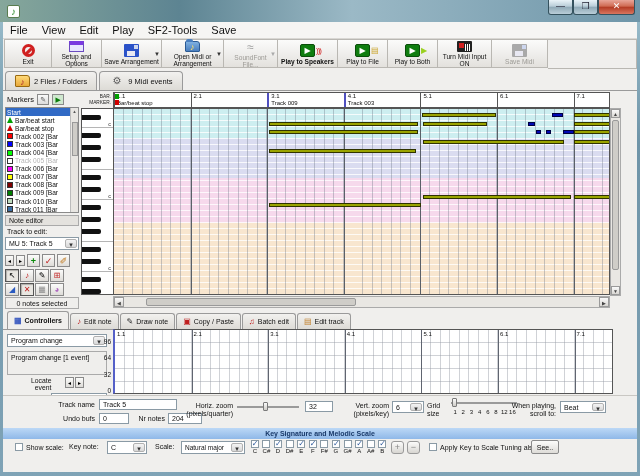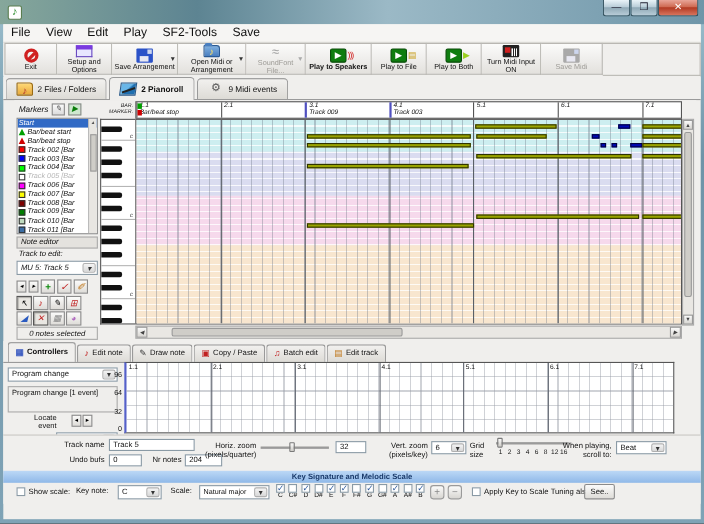--- a/index.html
+++ b/index.html
@@ -60,21 +60,21 @@
     border-radius:4px 4px 0 0;background:linear-gradient(#f2f1ef,#dddbd6);font-size:7.5px;margin-right:2px;color:#111;}
   .tab.active{height:21px;background:#f0efed;margin-bottom:-1px;font-weight:bold;}
   .tabic{width:15px;height:12px;font-size:10px;line-height:12px;text-align:center;position:relative;}
   .tabic.folder{background:linear-gradient(#ffd978,#e8a93a);border:1px solid #9a6a10;border-radius:1px 3px 1px 1px;color:#b03030;font-size:9px;}
   .tabic.pencils{background:linear-gradient(135deg,#69b6e8 45%,#1f6fb0 55%);border:1px solid #2a5a8a;transform:skewX(-8deg);}
   .tabic.pencils:after{content:"";position:absolute;left:1px;top:5px;width:12px;height:2px;background:#222;transform:rotate(-20deg);}
   .tabic.gears{color:#5a5a5a;}
   .tabic.go{background:linear-gradient(#6fa0e0,#2a57b0);border:1px solid #1a3a80;border-radius:2px;color:#fff;font-size:7px;font-weight:bold;font-style:italic;}
 
   
-  .mainarea{position:absolute;left:13px;top:91px;width:620px;height:219px;background:#f0efed;font-style:italic;}
+  .mainarea{position:absolute;left:3px;top:91px;width:620px;height:219px;background:#f0efed;}
   .leftpanel{position:absolute;left:0;top:0;width:78px;height:219px;}
   .mk-head{position:absolute;left:2px;top:2px;width:74px;height:13px;display:flex;align-items:center;gap:3px;}
   .mk-title{font-size:7.5px;color:#111;padding-left:2px;}
   .mk-btn{width:12px;height:11px;border:1px solid #8a8a8a;background:linear-gradient(#fafafa,#dcdcdc);font-size:7px;line-height:10px;text-align:center;color:#555;}
   .mk-btn.play{background:#cfe8cf;color:#0a7d0a;}
   .mk-list{position:absolute;left:2px;top:16px;width:74px;height:106px;background:#fff;border:1px solid #8a8a8a;overflow:hidden;}
   .mk-item{height:8.1px;display:flex;align-items:center;gap:2px;font-size:6.6px;color:#111;padding-left:1px;white-space:nowrap;}
   .mk-item.sel{background:#316ac5;color:#fff;}
   .mk-item.dis{color:#b5b5b5;}
   .mk-ic{width:6px;height:6px;flex:0 0 6px;border:1px solid #333;}
@@ -237,24 +237,20 @@
       <div class="tbtn disabled" style="width: 56px;">
         <span class="tbicon ic-floppy gray"></span>
         <div class="lbl">Save Midi</div>
       </div>
       <div class="tbfill"></div>
     </div>
   <div class="tabrow" id="tabrow">
       <div class="tab">
         <span class="tabic folder">♪</span>
         <span>2 Files / Folders</span>
-      </div>
-      <div class="tab active">
-        <span class="tabic pencils"></span>
-        <span>2 Pianoroll</span>
       </div>
       <div class="tab">
         <span class="tabic gears">⚙</span>
         <span>9 Midi events</span>
       </div>
     </div>
 
   <div class="mainarea">
     <div class="leftpanel">
       <div class="mk-head">

